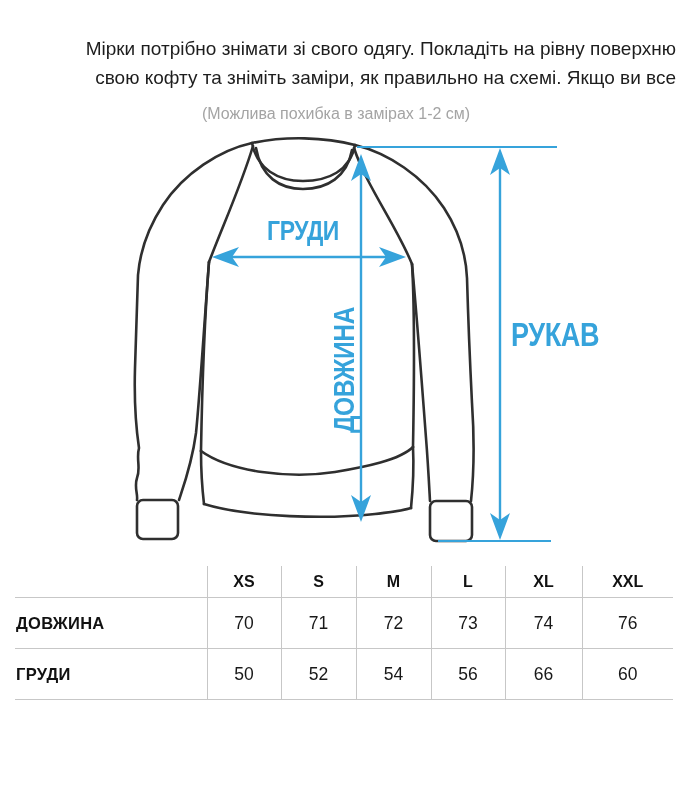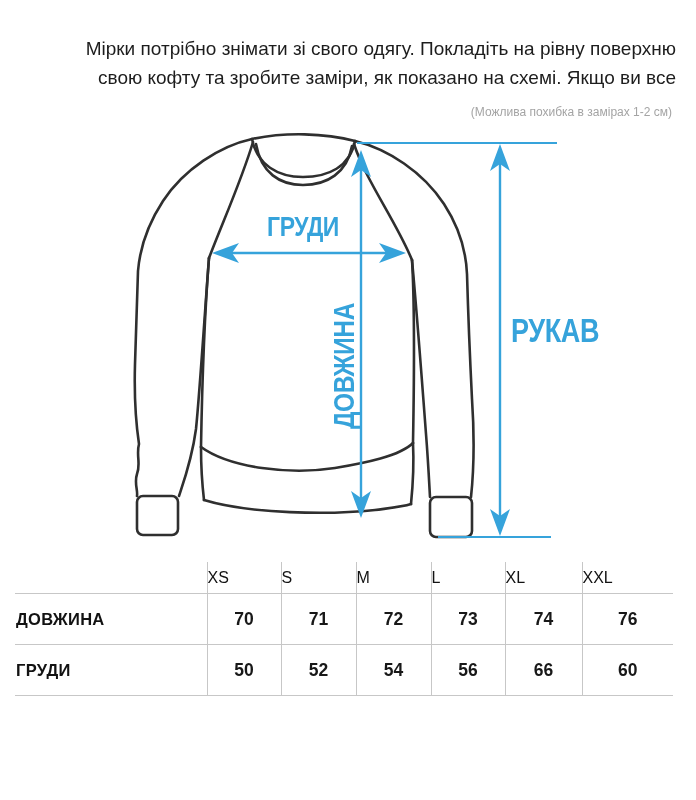--- a/index.html
+++ b/index.html
@@ -14,22 +14,22 @@
     width:696px;height:800px;background:#ffffff;overflow:hidden;
     font-family:"Liberation Sans",sans-serif;color:var(--ink);
   }
   .intro{
     margin:35px 20px 0 50px;
     text-align:right;
     font-size:19px;line-height:28.5px;color:#1d1d1d;
   }
   .note{
     margin:13px 24px 0 0;
-    text-align:right;
-    font-size:12px;color:var(--muted);
+    text-align:center;
+    font-size:16px;color:var(--muted);
   }
   .diagram{position:relative;height:443px;width:696px;}
   .diagram svg{position:absolute;left:0;top:0;}
   .outline{fill:none;stroke:var(--outline);stroke-width:2.6;stroke-linecap:round;stroke-linejoin:round;}
   .cuff{fill:#ffffff;stroke:var(--outline);stroke-width:2.6;}
   .mline{stroke:var(--accent);stroke-width:2.4;fill:none;}
   .mthin{stroke:var(--accent);stroke-width:2.2;fill:none;}
   .dart{fill:var(--accent);stroke:none;}
   .mlabel{
     fill:var(--accent);
@@ -40,36 +40,36 @@
   table.size-table{
     border-collapse:collapse;table-layout:fixed;
     margin:0 0 0 15px;width:658px;
   }
   .size-table th,.size-table td{
     border-bottom:1px solid var(--grid);
     padding:0;vertical-align:middle;
   }
   .size-table .vline{border-left:1px solid var(--grid);}
   .size-table thead th{
-    height:31px;font-size:16px;font-weight:normal;color:#121212;text-align:left;
+    height:31px;font-size:16px;font-weight:bold;color:#121212;text-align:center;
   }
   .size-table td{
-    height:50px;font-size:17.5px;color:#181818;text-align:center;font-weight:bold;
+    height:50px;font-size:17.5px;color:#181818;text-align:center;font-weight:normal;
   }
   .size-table .rowlabel{
     text-align:left;font-size:16.5px;font-weight:bold;color:#121212;
     letter-spacing:0.3px;padding-left:1px;
   }
 </style>
 </head>
 <body>
 
 <div class="intro">
   <div>Мірки потрібно знімати зі свого одягу. Покладіть на рівну поверхню</div>
-  <div>свою кофту та зробите заміри, як показано на схемі. Якщо ви все</div>
+  <div>свою кофту та зніміть заміри, як правильно на схемі. Якщо ви все</div>
 </div>
 <div class="note">(Можлива похибка в замірах 1-2 см)</div>
 
 <div class="diagram">
   <svg width="696" height="443" viewBox="0 150 696 443">
 
     <g>
       <path class="outline" d="M252,170 C220,177 184,200 163,232 C148,255 140,278 138,302 L135,395 C134,430 136,455 139,475 C136,486 141,495 137,505 C134,514 138,521 137,527"></path>
       <path class="outline" d="M355,172 C388,180 423,203 444,235 C459,258 466,281 467,305 C468,340 470,390 472,430 C474,460 474,500 471,528"></path>
       <path class="outline" d="M253,173 C242,210 224,250 209,289"></path>

